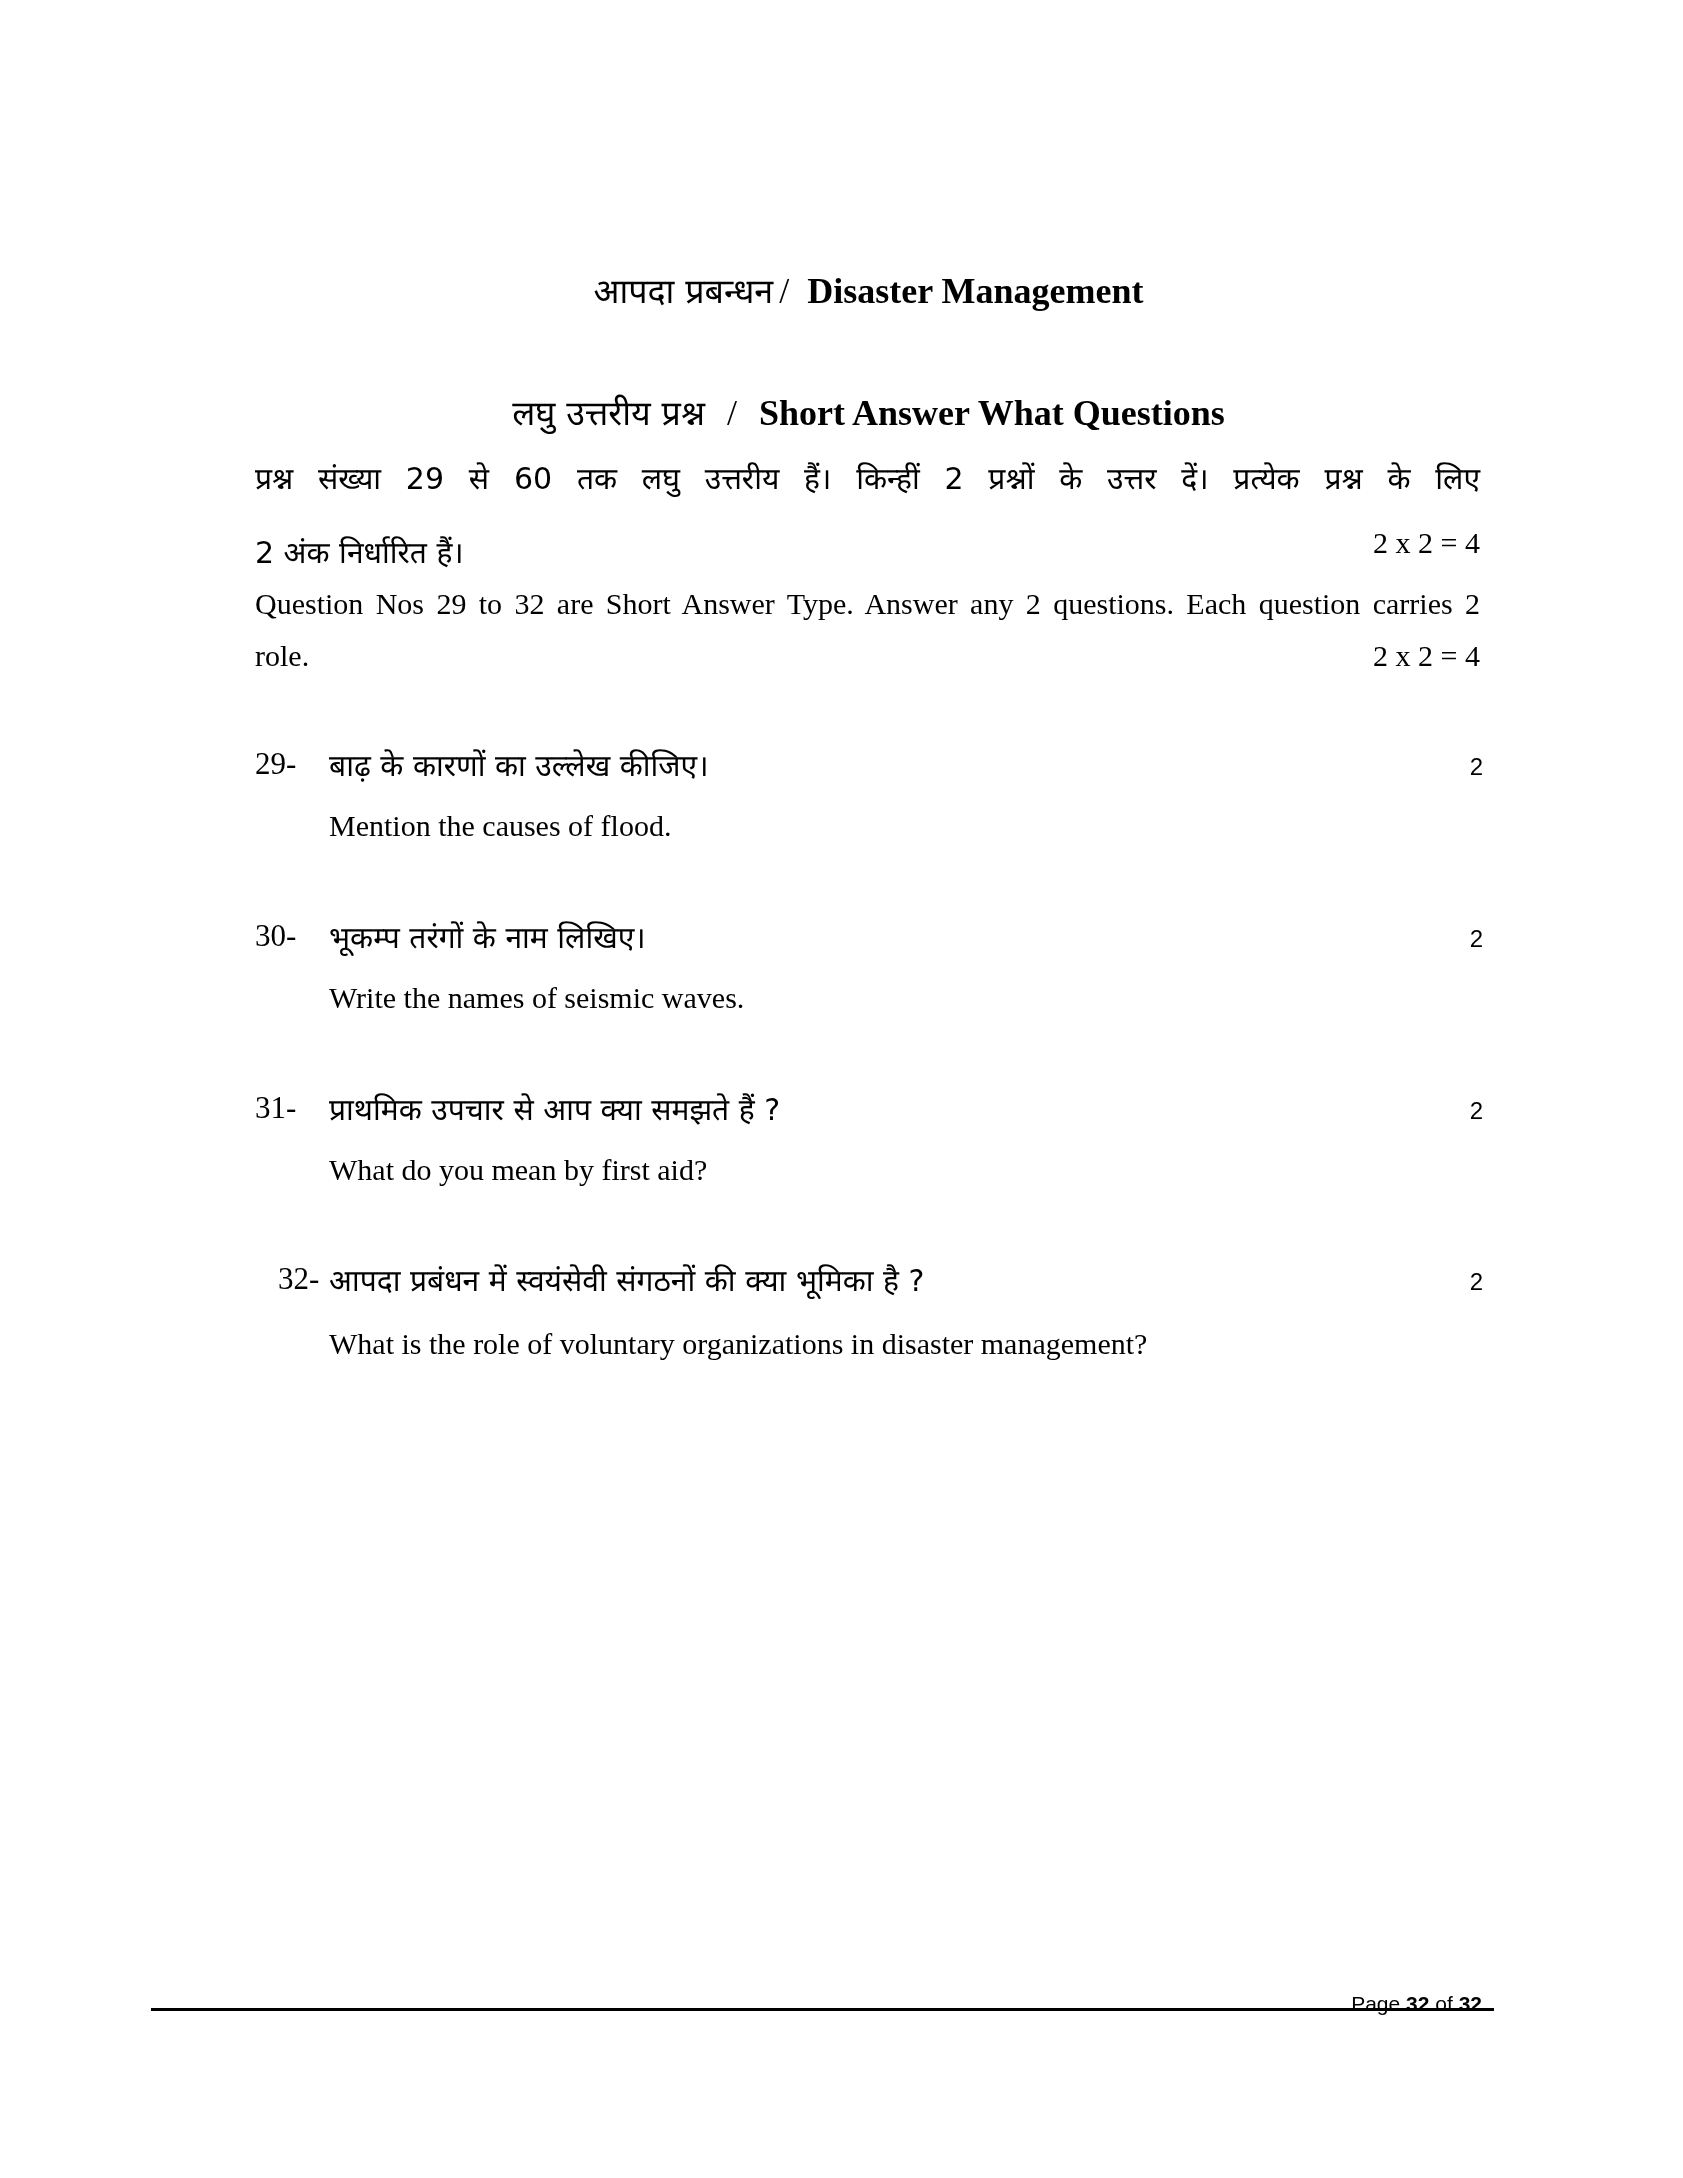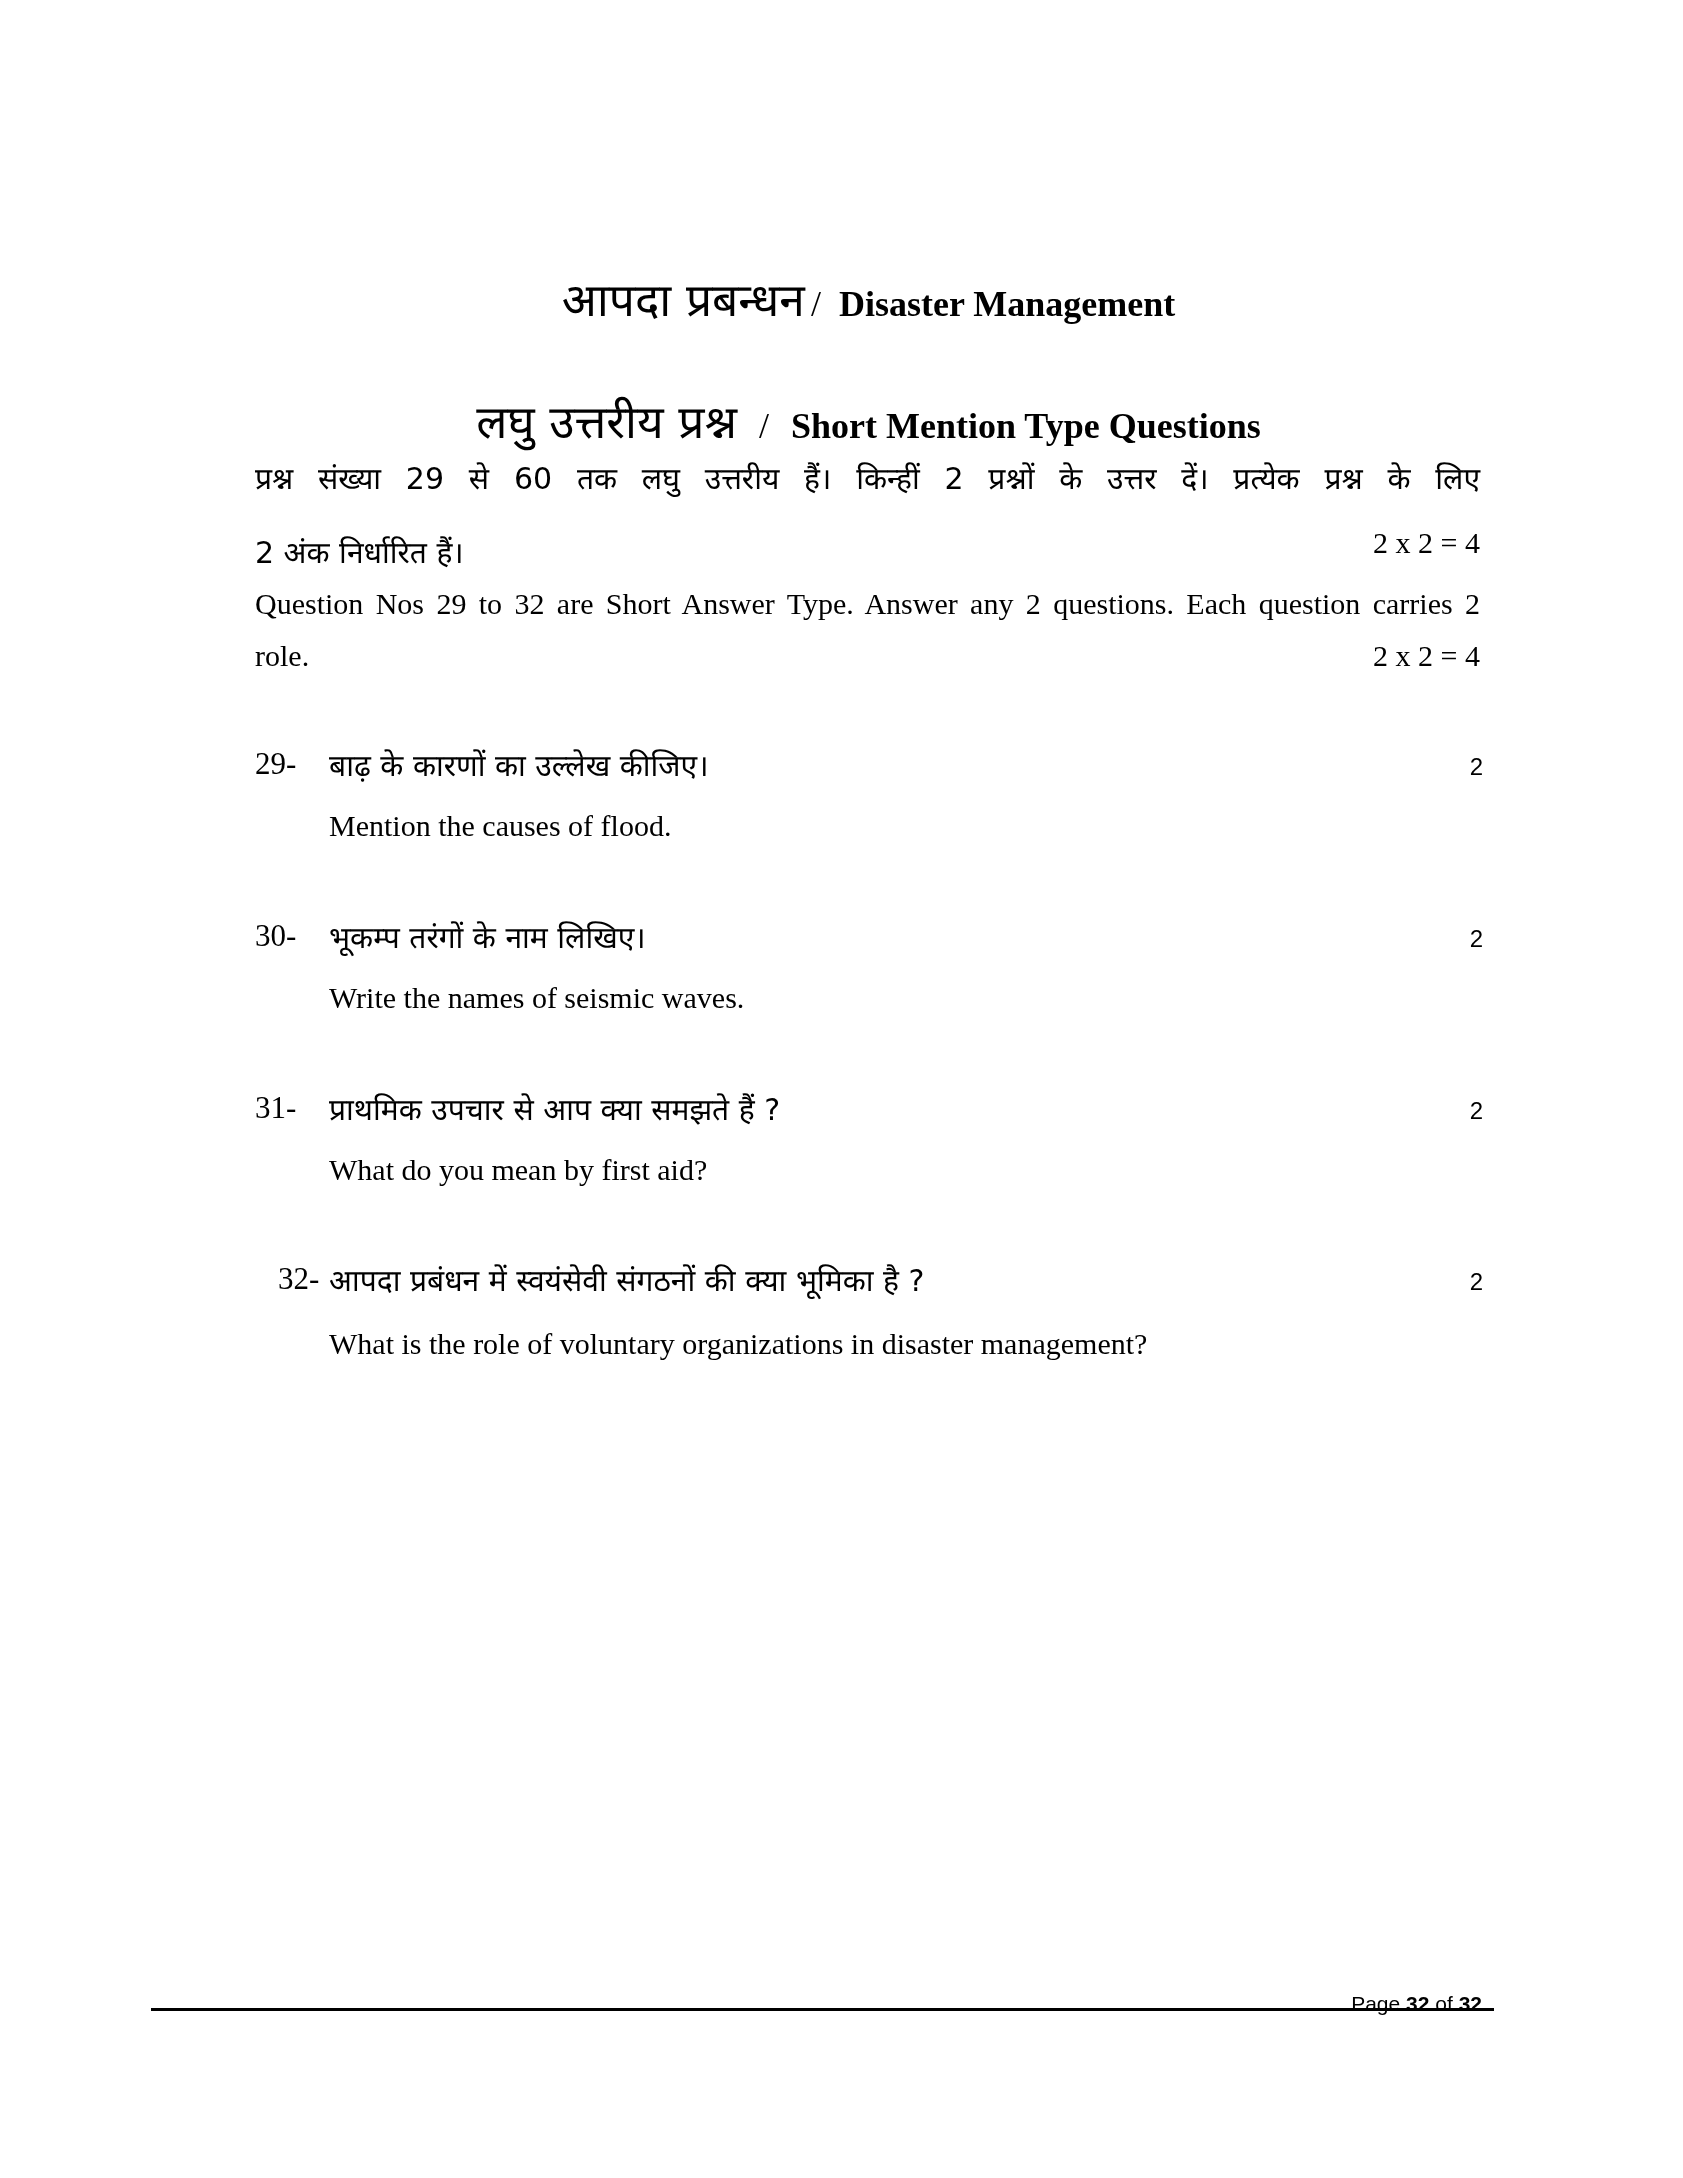--- a/index.html
+++ b/index.html
@@ -1,20 +1,20 @@
 <!DOCTYPE html>
 <html><head>
 <meta charset="utf-8">
 <style>
   html, body { margin: 0; padding: 0; background: #ffffff; }
   body { width: 1683px; height: 2178px; position: relative; overflow: hidden; color: #000; }
   .abs { position: absolute; white-space: nowrap; }
   .hindi { font-family: "DejaVu Sans", "Liberation Sans", sans-serif; font-size: 30px; }
   .title { left: 0; width: 1737px; text-align: center; font-weight: bold; font-size: 36px; }
-  .title .hi { font-family: "DejaVu Sans", sans-serif; font-weight: normal; font-size: 46px; }
+  .title .hi { font-family: "DejaVu Sans", sans-serif; font-weight: normal; font-size: 34px; }
   .title .sep { font-family: "Liberation Serif", serif; font-weight: normal; margin: 0 18px 0 6px; }
   .title .en { font-family: "Liberation Serif", serif; }
   .para { left: 255px; width: 1225px; }
   .justify { text-align: justify; text-align-last: justify; white-space: normal; }
   .rmark { right: 203px; font-family: "Liberation Serif", serif; font-size: 30px; }
   .en-text { font-family: "Liberation Serif", serif; font-size: 30px; }
   .qnum { left: 255px; font-family: "Liberation Serif", serif; font-size: 31px; }
   .qhi { left: 329px; }
   .qen { left: 329px; font-family: "Liberation Serif", serif; font-size: 30px; }
   .qmark { left: 1459px; width: 24px; text-align: right; font-family: "Liberation Sans", sans-serif; font-size: 24px; }
@@ -23,21 +23,21 @@
   .footer-text b { font-weight: bold; }
 </style>
 </head>
 <body>
 
 <div class="abs title" style="top:267px;">
   <span class="hi">आपदा प्रबन्धन</span><span class="sep">/</span><span class="en">Disaster Management</span>
 </div>
 
 <div class="abs title" style="top:389px;">
-  <span class="hi">लघु उत्तरीय प्रश्न</span><span class="sep" style="margin:0 22px;">/</span><span class="en">Short Mention Type Questions</span>
+  <span class="hi">लघु उत्तरीय प्रश्न</span><span class="sep" style="margin:0 22px;">/</span><span class="en">Short Answer What Questions</span>
 </div>
 
 <div class="abs para hindi justify" style="top:457px;">प्रश्न संख्या 29 से 60 तक लघु उत्तरीय हैं। किन्हीं 2 प्रश्नों के उत्तर दें। प्रत्येक प्रश्न के लिए</div>
 <div class="abs hindi" style="left:255px; top:523px;margin-top:8px;">2 अंक निर्धारित हैं।</div>
 <div class="abs rmark" style="top:526px;">2 x 2 = 4</div>
 
 <div class="abs para en-text justify" style="top:587px;">Question Nos 29 to 32 are Short Answer Type. Answer any 2 questions. Each question carries 2</div>
 <div class="abs en-text" style="left:255px; top:639px;">role.</div>
 <div class="abs rmark" style="top:639px;">2 x 2 = 4</div>
 

